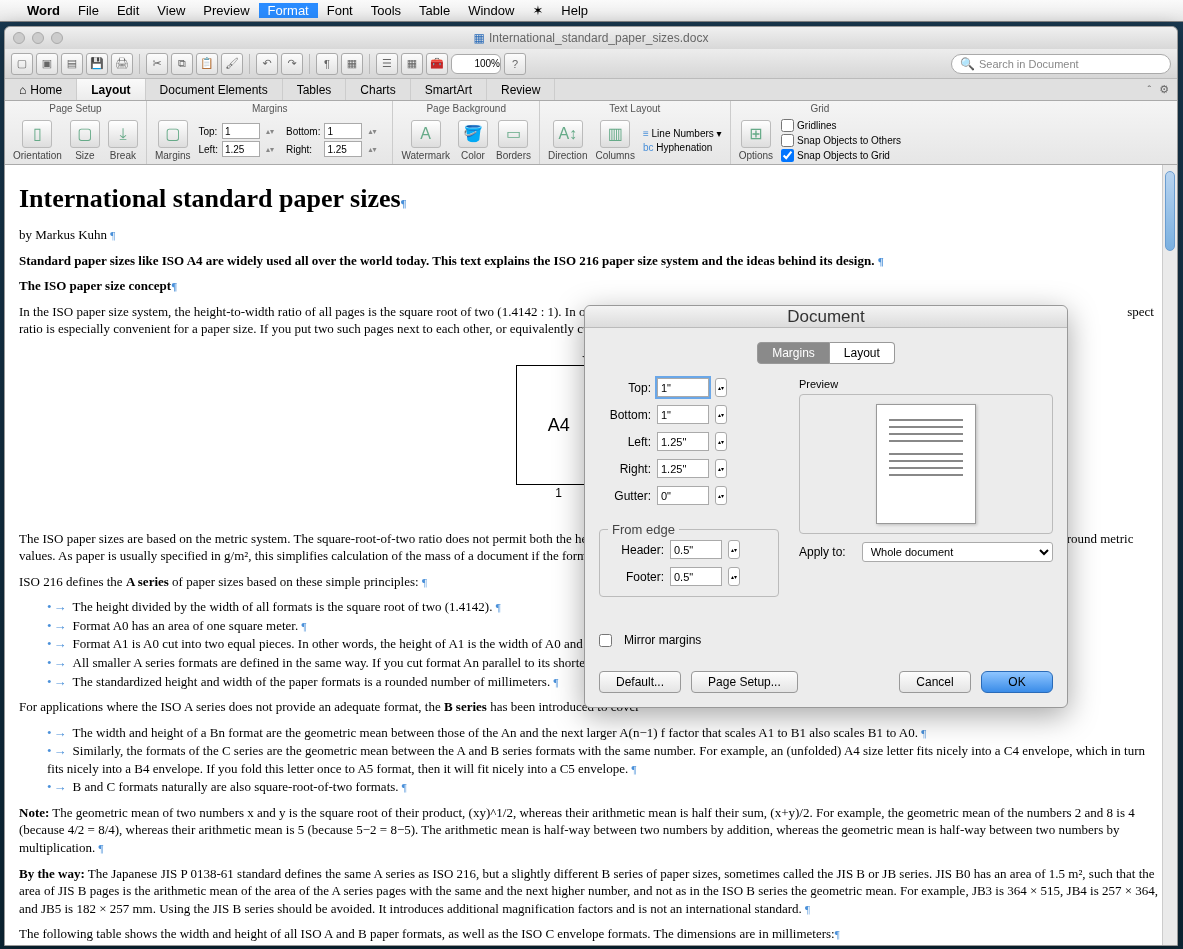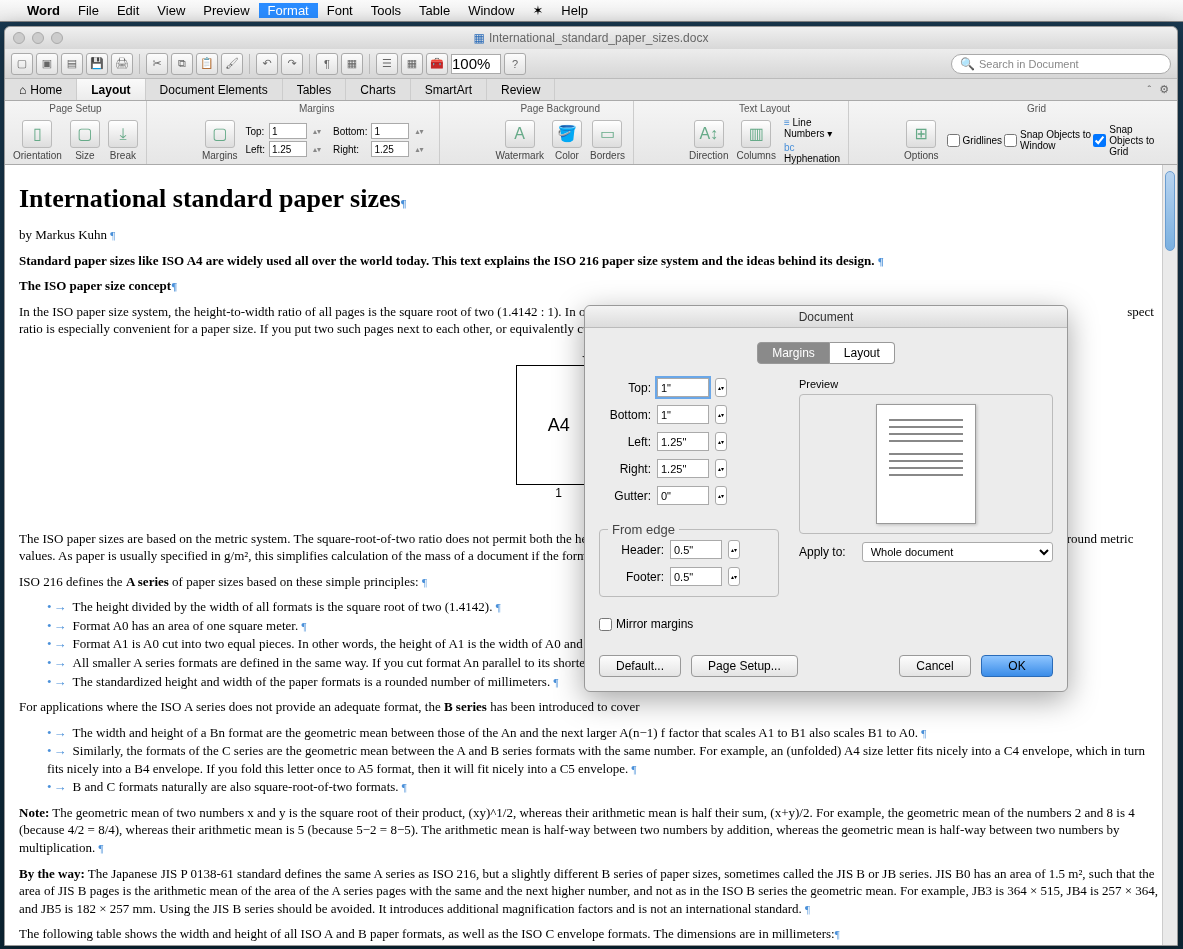--- a/index.html
+++ b/index.html
@@ -60,21 +60,21 @@
   height: 30px;
   background: linear-gradient(to bottom, #ededed, #d6d6d6);
   display: flex;
   align-items: center;
   padding: 0 6px;
   gap: 3px;
   border-bottom: 1px solid #bbb;
 }
 .qbtn { width: 22px; height: 22px; background: linear-gradient(#fcfcfc,#e2e2e2); border: 1px solid #aaa; border-radius: 3px; display: inline-flex; align-items: center; justify-content: center; font-size: 11px; color: #666; }
 .qsep { width: 1px; height: 20px; background: #bbb; margin: 0 3px; }
-.zoom-box { width: 50px; height: 20px; border: 1px solid #aaa; border-radius: 0; background: #fff; text-align: left; font-size: 15px; }
+.zoom-box { width: 50px; height: 20px; border: 1px solid #aaa; border-radius: 6px; background: #fff; text-align: right; font-size: 10px; }
 .search-box { margin-left: auto; width: 220px; height: 20px; border: 1px solid #aaa; border-radius: 10px; background: #fff; padding: 0 8px; display: flex; align-items: center; color: #888; }
 .search-box .mag { margin-right: 4px; font-size: 12px; }
 
 
 .ribbon-tabs {
   height: 22px;
   background: #e0e0e0;
   display: flex;
   align-items: stretch;
   border-bottom: 1px solid #aaa;
@@ -84,31 +84,30 @@
 .rtab.active { background: linear-gradient(#fafafa,#ececec); font-weight: bold; }
 .ribbon-tabs .spacer { flex: 1; }
 .rtab-right { display: flex; align-items: center; padding: 0 8px; gap: 8px; color: #666; }
 
 
 .ribbon {
   height: 64px;
   background: linear-gradient(#f5f5f5,#e6e6e6);
   border-bottom: 1px solid #aaa;
   display: flex;
-  gap: 47px;
 }
 .rgroup { border-right: 1px solid #ccc; padding: 2px 8px 0; display: flex; flex-direction: column; }
 .rgroup .glabel { font-size: 10px; color: #555; text-align: center; margin-bottom: 2px; }
 .rgroup .gbody { flex: 1; display: flex; align-items: center; gap: 8px; }
 .rbtn { text-align: center; font-size: 10px; color: #444; }
 .rbtn .ricon { width: 30px; height: 28px; margin: 0 auto 2px; background: linear-gradient(#fff,#ddd); border: 1px solid #bbb; border-radius: 3px; display: flex; align-items: center; justify-content: center; font-size: 16px; color: #6a8; }
 .margin-inputs { display: grid; grid-template-columns: auto 40px 16px auto 40px 16px; gap: 2px 4px; align-items: center; font-size: 10px; }
 .margin-inputs input { width: 38px; height: 16px; font-size: 10px; border: 1px solid #aaa; padding: 0 2px; }
 .margin-inputs .spin { width: 12px; font-size: 8px; color: #888; }
-.grid-checks { display: flex; flex-direction: row; gap: 2px; font-size: 10px; }
+.grid-checks { display: flex; flex-direction: column; gap: 2px; font-size: 10px; }
 .grid-checks label { display: flex; align-items: center; gap: 3px; }
 
 
 .doc-area { flex: 1; background: #fff; overflow: hidden; position: relative; }
 .doc-content { padding: 16px 14px; font-family: "Times New Roman", serif; font-size: 13px; color: #000; line-height: 1.35; }
 .doc-content h1 { font-size: 26px; font-weight: bold; margin-bottom: 10px; }
 .doc-content .para { margin-bottom: 8px; }
 .doc-content .bold { font-weight: bold; }
 .pilcrow { color: #4a90d9; font-size: 11px; }
 .doc-content ul { margin: 4px 0 8px 28px; }
@@ -131,21 +130,21 @@
 .dialog {
   position: absolute;
   top: 305px; left: 584px;
   width: 484px;
   background: #ececec;
   border: 1px solid #999;
   border-radius: 6px;
   box-shadow: 0 8px 30px rgba(0,0,0,0.35);
   font-size: 12px;
 }
-.dialog .dtitle { height: 22px; background: linear-gradient(#f4f4f4,#dcdcdc); border-radius: 6px 6px 0 0; text-align: center; line-height: 22px; font-size: 12px; color: #333; border-bottom: 1px solid #bbb; }
+.dialog .dtitle { height: 22px; background: linear-gradient(#f4f4f4,#dcdcdc); border-radius: 6px 6px 0 0; text-align: center; line-height: 22px; font-size: 17px; color: #333; border-bottom: 1px solid #bbb; }
 .dialog .dbody { padding: 14px; }
 .seg-tabs { text-align: center; margin-bottom: 14px; }
 .seg-tabs .seg { display: inline-block; padding: 3px 14px; border: 1px solid #999; background: #fff; font-size: 12px; }
 .seg-tabs .seg:first-child { border-radius: 4px 0 0 4px; }
 .seg-tabs .seg:last-child { border-radius: 0 4px 4px 0; border-left: none; }
 .seg-tabs .seg.active { background: #8a8a8a; color: #fff; }
 .dcols { display: flex; gap: 20px; }
 .dleft { flex: 0 0 180px; }
 .dright { flex: 1; }
 .fieldset { border: 1px solid #bbb; border-radius: 4px; padding: 10px 12px; margin-bottom: 10px; position: relative; }
@@ -153,25 +152,25 @@
 .frow { display: flex; align-items: center; margin-bottom: 8px; gap: 6px; }
 .frow label { width: 52px; text-align: right; }
 .frow input { width: 52px; height: 19px; border: 1px solid #aaa; padding: 0 3px; font-size: 11px; }
 .frow input.focused { outline: 2px solid #6aa7e8; }
 .spinctl { width: 12px; height: 19px; border: 1px solid #aaa; border-radius: 3px; display: flex; flex-direction: column; font-size: 6px; align-items: center; justify-content: space-around; background: #fff; }
 .preview-box { border: 1px solid #bbb; border-radius: 4px; padding: 10px; height: 140px; display: flex; align-items: center; justify-content: center; background: #ececec; }
 .preview-page { width: 100px; height: 120px; background: #fff; border: 1px solid #999; box-shadow: 1px 1px 3px rgba(0,0,0,0.2); padding: 14px 12px; }
 .preview-page .line { height: 2px; background: #888; margin-bottom: 5px; }
 .applyto { margin-top: 8px; display: flex; align-items: center; gap: 16px; }
 .applyto select { flex: 1; height: 20px; border: 1px solid #aaa; border-radius: 3px; background: #fff; font-size: 11px; padding: 0 4px; }
-.mirror { margin-top: 10px; display: flex; align-items: center; gap: 4px; }
+.mirror { margin-top: 26px; display: flex; align-items: center; gap: 12px; }
 .dbtns { display: flex; gap: 10px; padding: 10px 14px 14px; align-items: center; }
 .dbtns .gap { flex: 1; }
 .dbtn { padding: 3px 16px; border: 1px solid #999; border-radius: 4px; background: linear-gradient(#fdfdfd,#e4e4e4); font-size: 12px; min-width: 72px; }
-.dbtn.primary { background: linear-gradient(#8ec5ff,#3a8ce8); border-color: #2a6bb8; color: #000; font-weight: 500; }
+.dbtn.primary { background: linear-gradient(#8ec5ff,#3a8ce8); border-color: #2a6bb8; color: #000; font-weight: 500; border-radius: 6px; }
 </style>
 </head>
 <body>
 
 <div class="mac-menubar">
   <span class="apple"></span>
   <span class="menu-item bold">Word</span>
   <span class="menu-item">File</span>
   <span class="menu-item">Edit</span>
   <span class="menu-item">View</span>
@@ -291,21 +290,21 @@
       <div class="glabel">Grid</div>
       <div class="gbody">
         <div class="rbtn"><div class="ricon">⊞</div><span>Options</span></div>
         <div class="grid-checks">
           <label>
               <input type="checkbox" style="">
               <span>Gridlines</span>
             </label>
           <label>
               <input type="checkbox" style="">
-              <span>Snap Objects to Window</span>
+              <span>Snap Objects to Others</span>
             </label>
           <label>
               <input type="checkbox" checked="" style="">
               <span>Snap Objects to Grid</span>
             </label>
         </div>
       </div>
     </div>
   </div>
 

